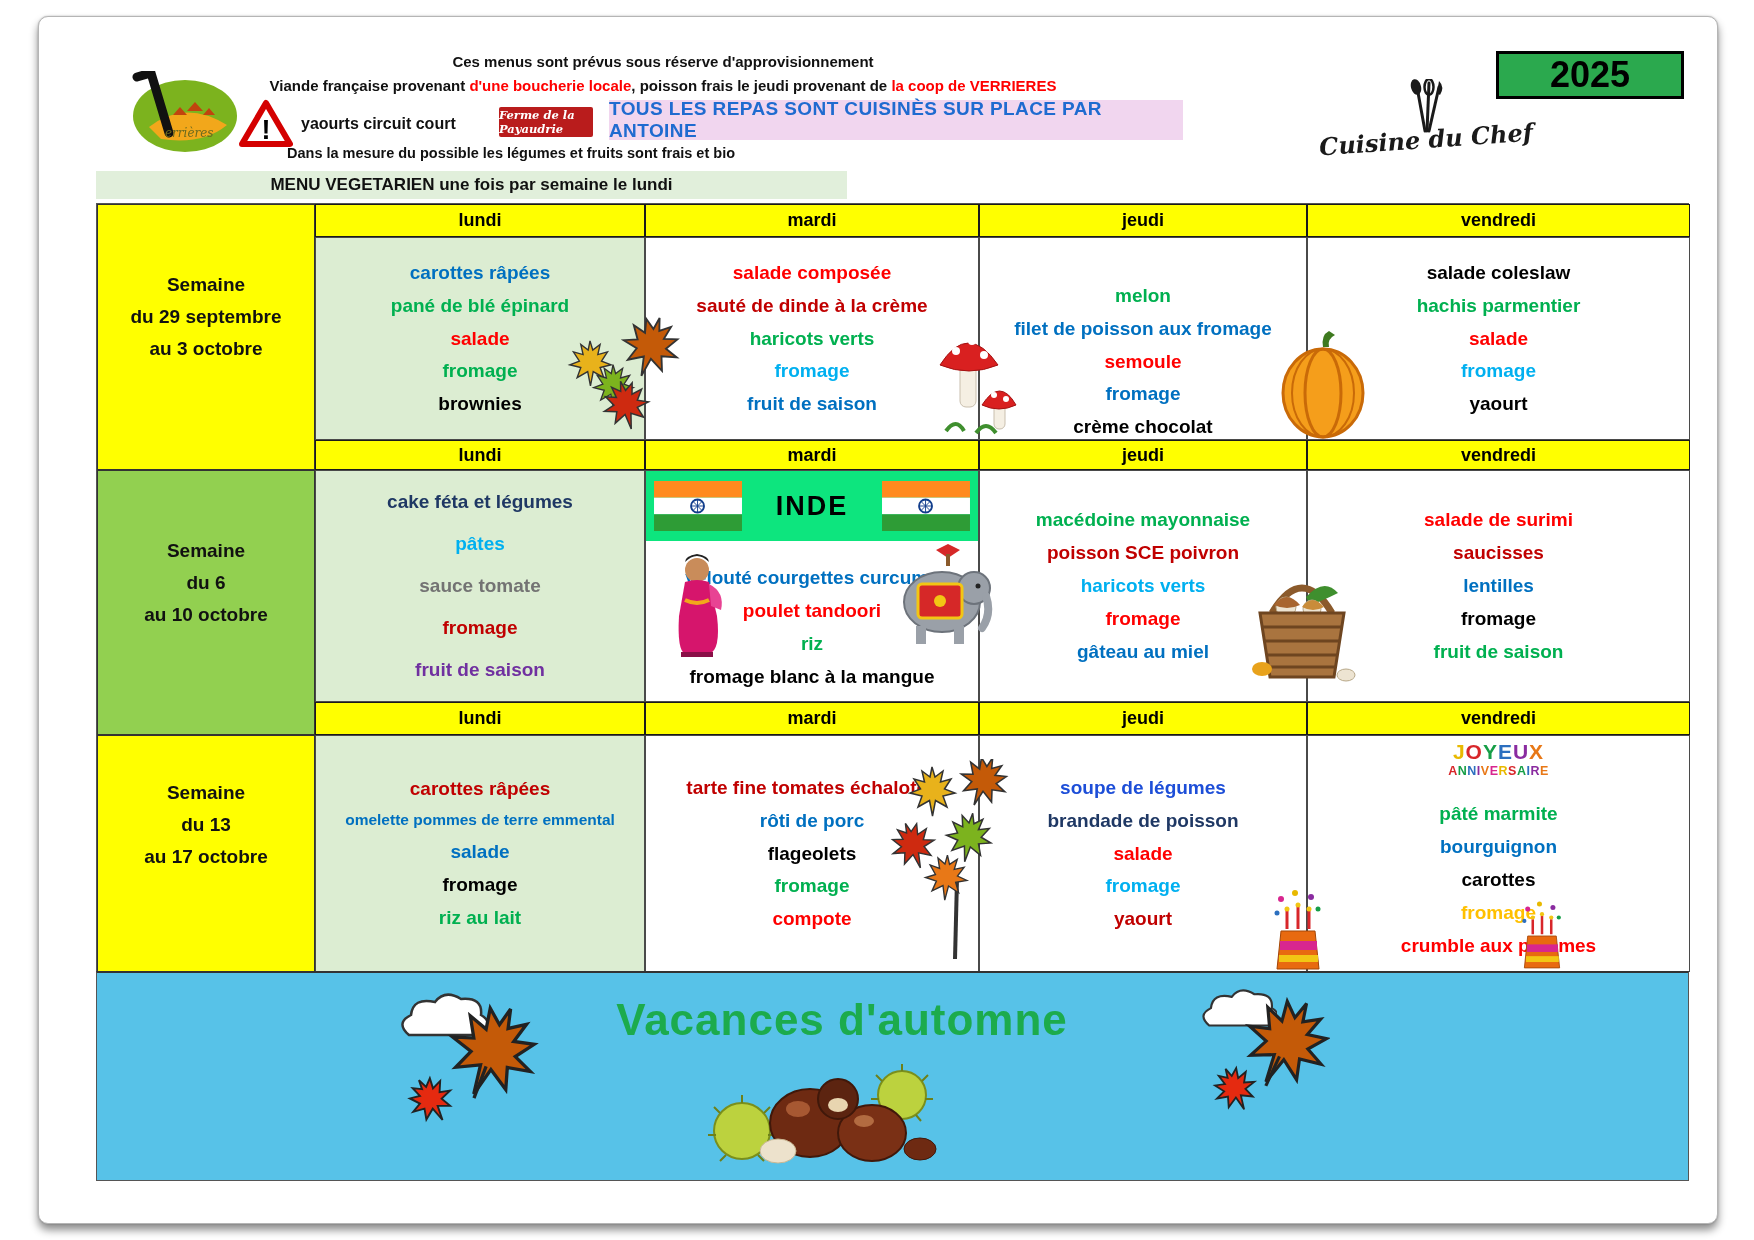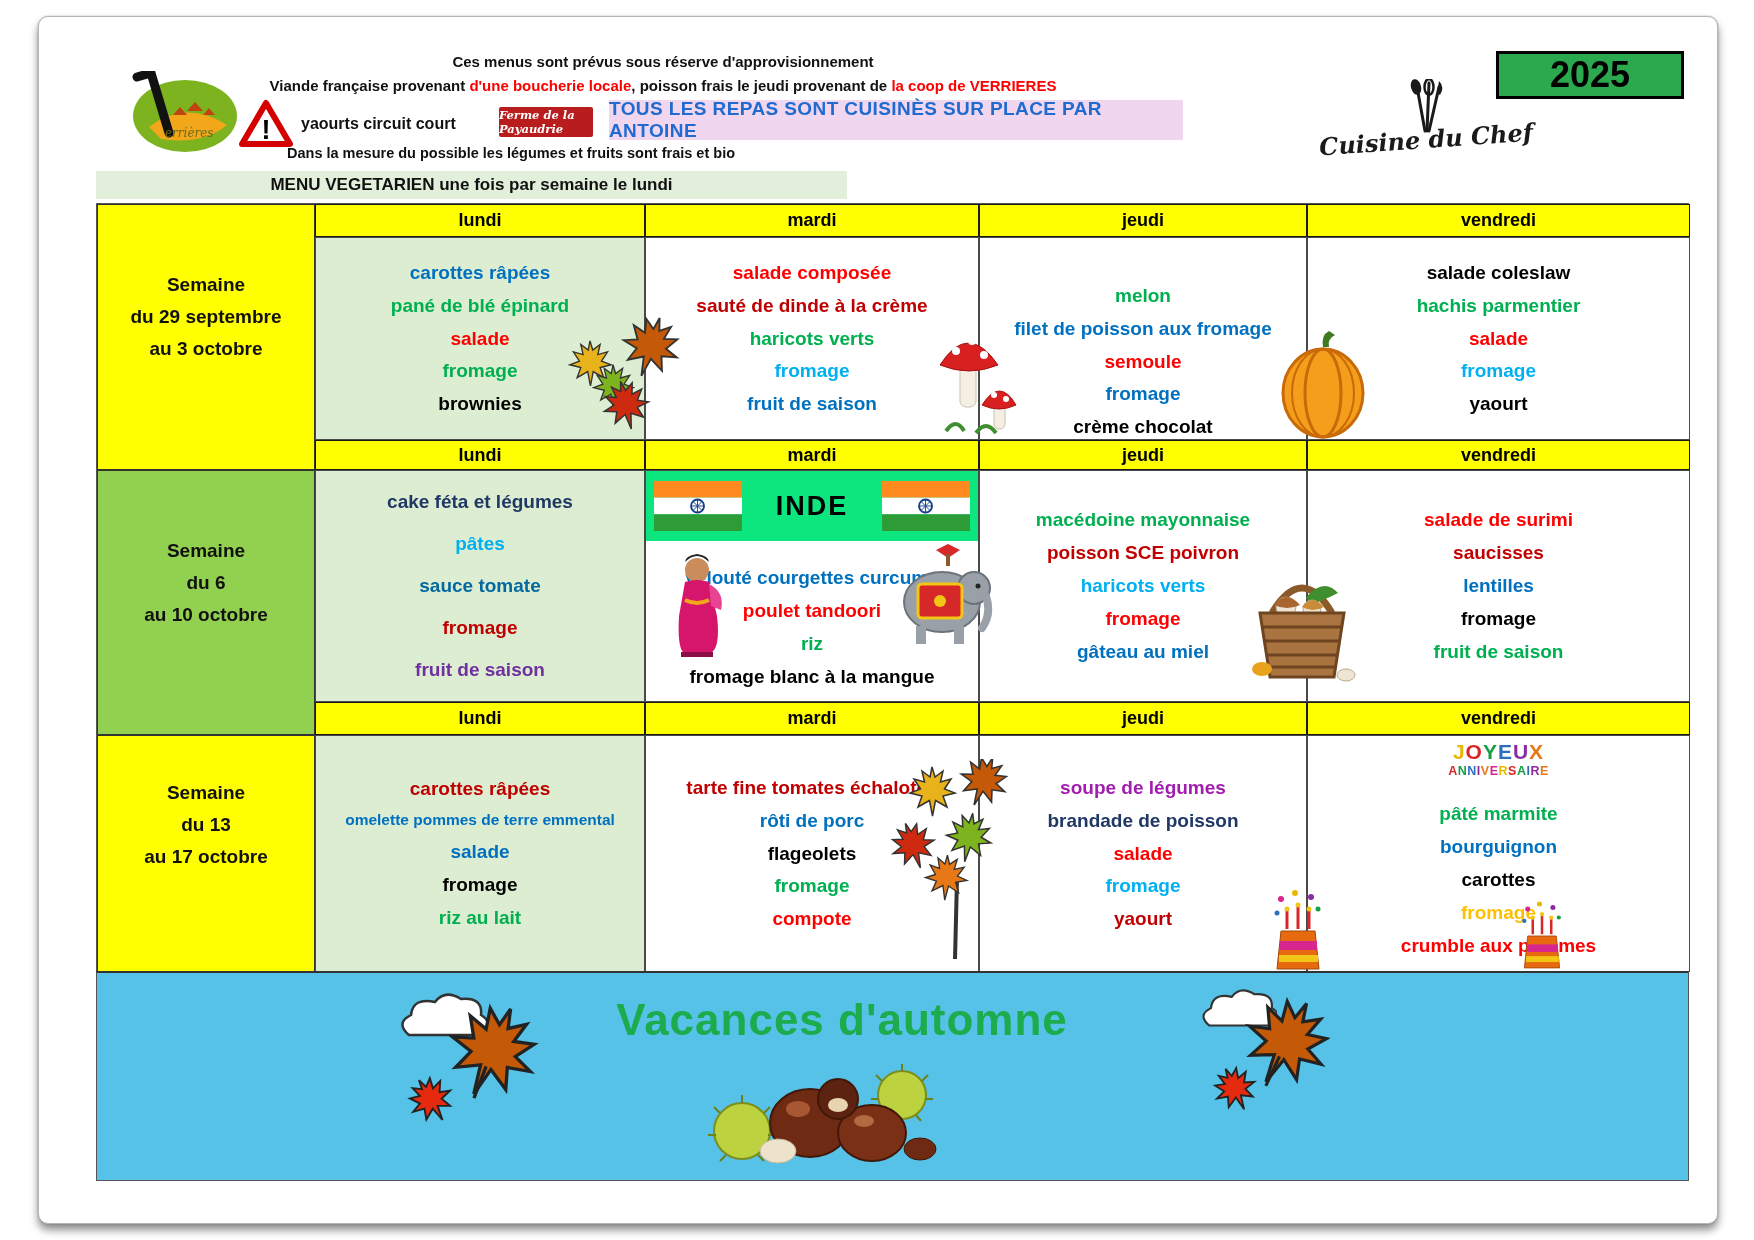--- a/index.html
+++ b/index.html
@@ -158,21 +158,21 @@
         </div>
 
     <div class="cell dayhead" style="grid-area:3/2;">lundi</div>
     <div class="cell dayhead" style="grid-area:3/3;">mardi</div>
     <div class="cell dayhead" style="grid-area:3/4;">jeudi</div>
     <div class="cell dayhead" style="grid-area:3/5;">vendredi</div>
 
     <div class="cell content veg" style="grid-area:4/2;gap:22px;">
           <div class="mi" style="color: rgb(31, 56, 100);">cake féta et légumes</div>
           <div class="mi" style="color: rgb(0, 176, 240);">pâtes</div>
-          <div class="mi" style="color: #0369a1;">sauce tomate</div>
+          <div class="mi" style="color: #737373;">sauce tomate</div>
           <div class="mi" style="color: rgb(192, 0, 0);">fromage</div>
           <div class="mi" style="color: rgb(112, 48, 160);">fruit de saison</div>
         </div>
     <div class="cell content nopad" style="grid-area:4/3;">
       <div class="india-banner">
         <svg width="92" height="50" viewBox="0 0 95 54">
           <rect width="95" height="18" fill="#FF8A1E"></rect>
               <rect y="18" width="95" height="18" fill="#fff"></rect>
               <rect y="36" width="95" height="18" fill="#2E9C36"></rect>
           <circle cx="47" cy="27" r="7" fill="none" stroke="#123E8C" stroke-width="2"></circle>
@@ -222,21 +222,21 @@
           <div class="mi" style="color: rgb(0, 176, 80);">riz au lait</div>
         </div>
     <div class="cell content" style="grid-area:6/3;">
           <div class="mi" style="color: rgb(192, 0, 0);">tarte fine tomates échalotes</div>
           <div class="mi" style="color: rgb(0, 112, 192);">rôti de porc</div>
           <div class="mi" style="color: rgb(0, 0, 0);">flageolets</div>
           <div class="mi" style="color: rgb(0, 176, 80);">fromage</div>
           <div class="mi" style="color: rgb(255, 0, 0);">compote</div>
         </div>
     <div class="cell content" style="grid-area:6/4;">
-          <div class="mi" style="color: #a21caf;">soupe de légumes</div>
+          <div class="mi" style="color: #1d4ed8;">soupe de légumes</div>
           <div class="mi" style="color: rgb(31, 56, 100);">brandade de poisson</div>
           <div class="mi" style="color: rgb(255, 0, 0);">salade</div>
           <div class="mi" style="color: rgb(0, 176, 240);">fromage</div>
           <div class="mi" style="color: rgb(192, 0, 0);">yaourt</div>
         </div>
     <div class="cell content" style="grid-area:6/5;">
       <div class="joyeux">
             <div class="jline0"><span style="color: rgb(232, 185, 0);">J</span><span style="color: rgb(216, 38, 42);">O</span><span style="color: rgb(22, 158, 71);">Y</span><span style="color: rgb(44, 111, 191);">E</span><span style="color: rgb(138, 43, 160);">U</span><span style="color: rgb(232, 120, 23);">X</span></div>
             <div class="jline1"><span style="color: rgb(216, 38, 42);">A</span><span style="color: rgb(22, 158, 71);">N</span><span style="color: rgb(44, 111, 191);">N</span><span style="color: rgb(138, 43, 160);">I</span><span style="color: rgb(232, 120, 23);">V</span><span style="color: rgb(216, 38, 143);">E</span><span style="color: rgb(232, 185, 0);">R</span><span style="color: rgb(216, 38, 42);">S</span><span style="color: rgb(22, 158, 71);">A</span><span style="color: rgb(44, 111, 191);">I</span><span style="color: rgb(138, 43, 160);">R</span><span style="color: rgb(232, 120, 23);">E</span></div>
           </div>

